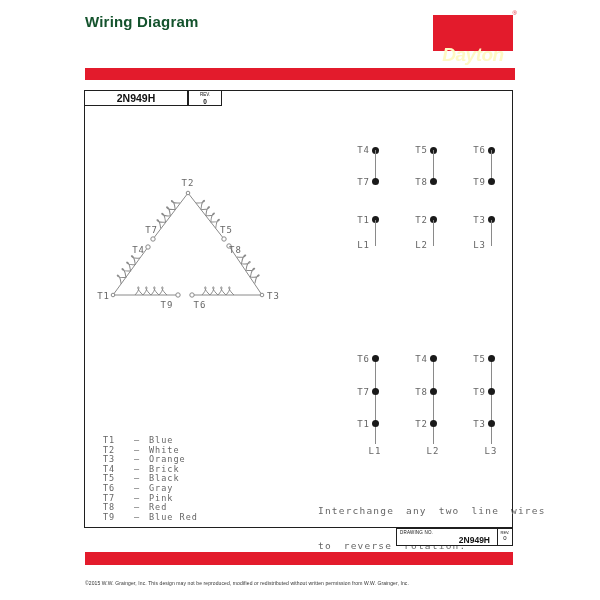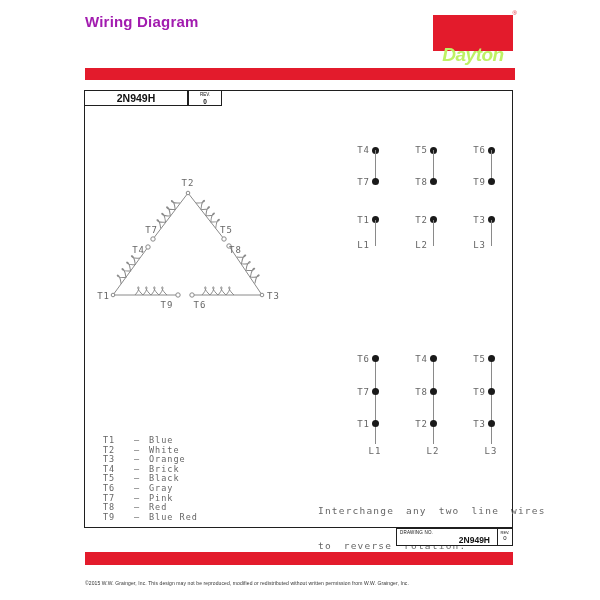--- a/index.html
+++ b/index.html
@@ -2,23 +2,23 @@
 <html><head>
 <meta charset="utf-8">
 <style>
   * { margin:0; padding:0; box-sizing:border-box; }
   body { background:#fff; }
   .page { position:relative; width:600px; height:600px; background:#fff; overflow:hidden;
           font-family:"Liberation Sans", sans-serif; }
   .abs { position:absolute; }
 
   
-  .page-title { left:85px; top:13px; font-size:15px; font-weight:bold; color:#a21caf; letter-spacing:.2px; }
+  .page-title { left:85px; top:13px; font-size:15px; font-weight:bold; color:#14532d; letter-spacing:.2px; }
   .logo { left:433px; top:15px; width:80px; height:36px; background:#E31B2C; display:flex; align-items:center; justify-content:center; }
-  .logo-text { color:#bef264; font-weight:bold; font-style:italic; font-size:19px; letter-spacing:-.5px;margin-top:43px; }
+  .logo-text { color:#fef9c3; font-weight:bold; font-style:italic; font-size:19px; letter-spacing:-.5px;margin-top:43px; }
   .logo-reg { position:absolute; top:-5px; right:-4px; font-size:6px; color:#E31B2C; font-style:normal; }
   .redbar { background:#E31B2C; }
   .redbar.top { left:85px; top:68px; width:430px; height:12px; }
   .redbar.bottom { left:85px; top:552px; width:428px; height:13px; }
 
   
   .main-box { left:84px; top:90px; width:429px; height:438px; border:1.5px solid #1f1f1f; }
   .tb-cell { border:1.5px solid #1f1f1f; background:#fff; }
   .tb-part { left:84px; top:90px; width:104px; height:16px; display:flex; align-items:center; justify-content:center;
              font-size:10.5px; font-weight:bold; color:#111; }

